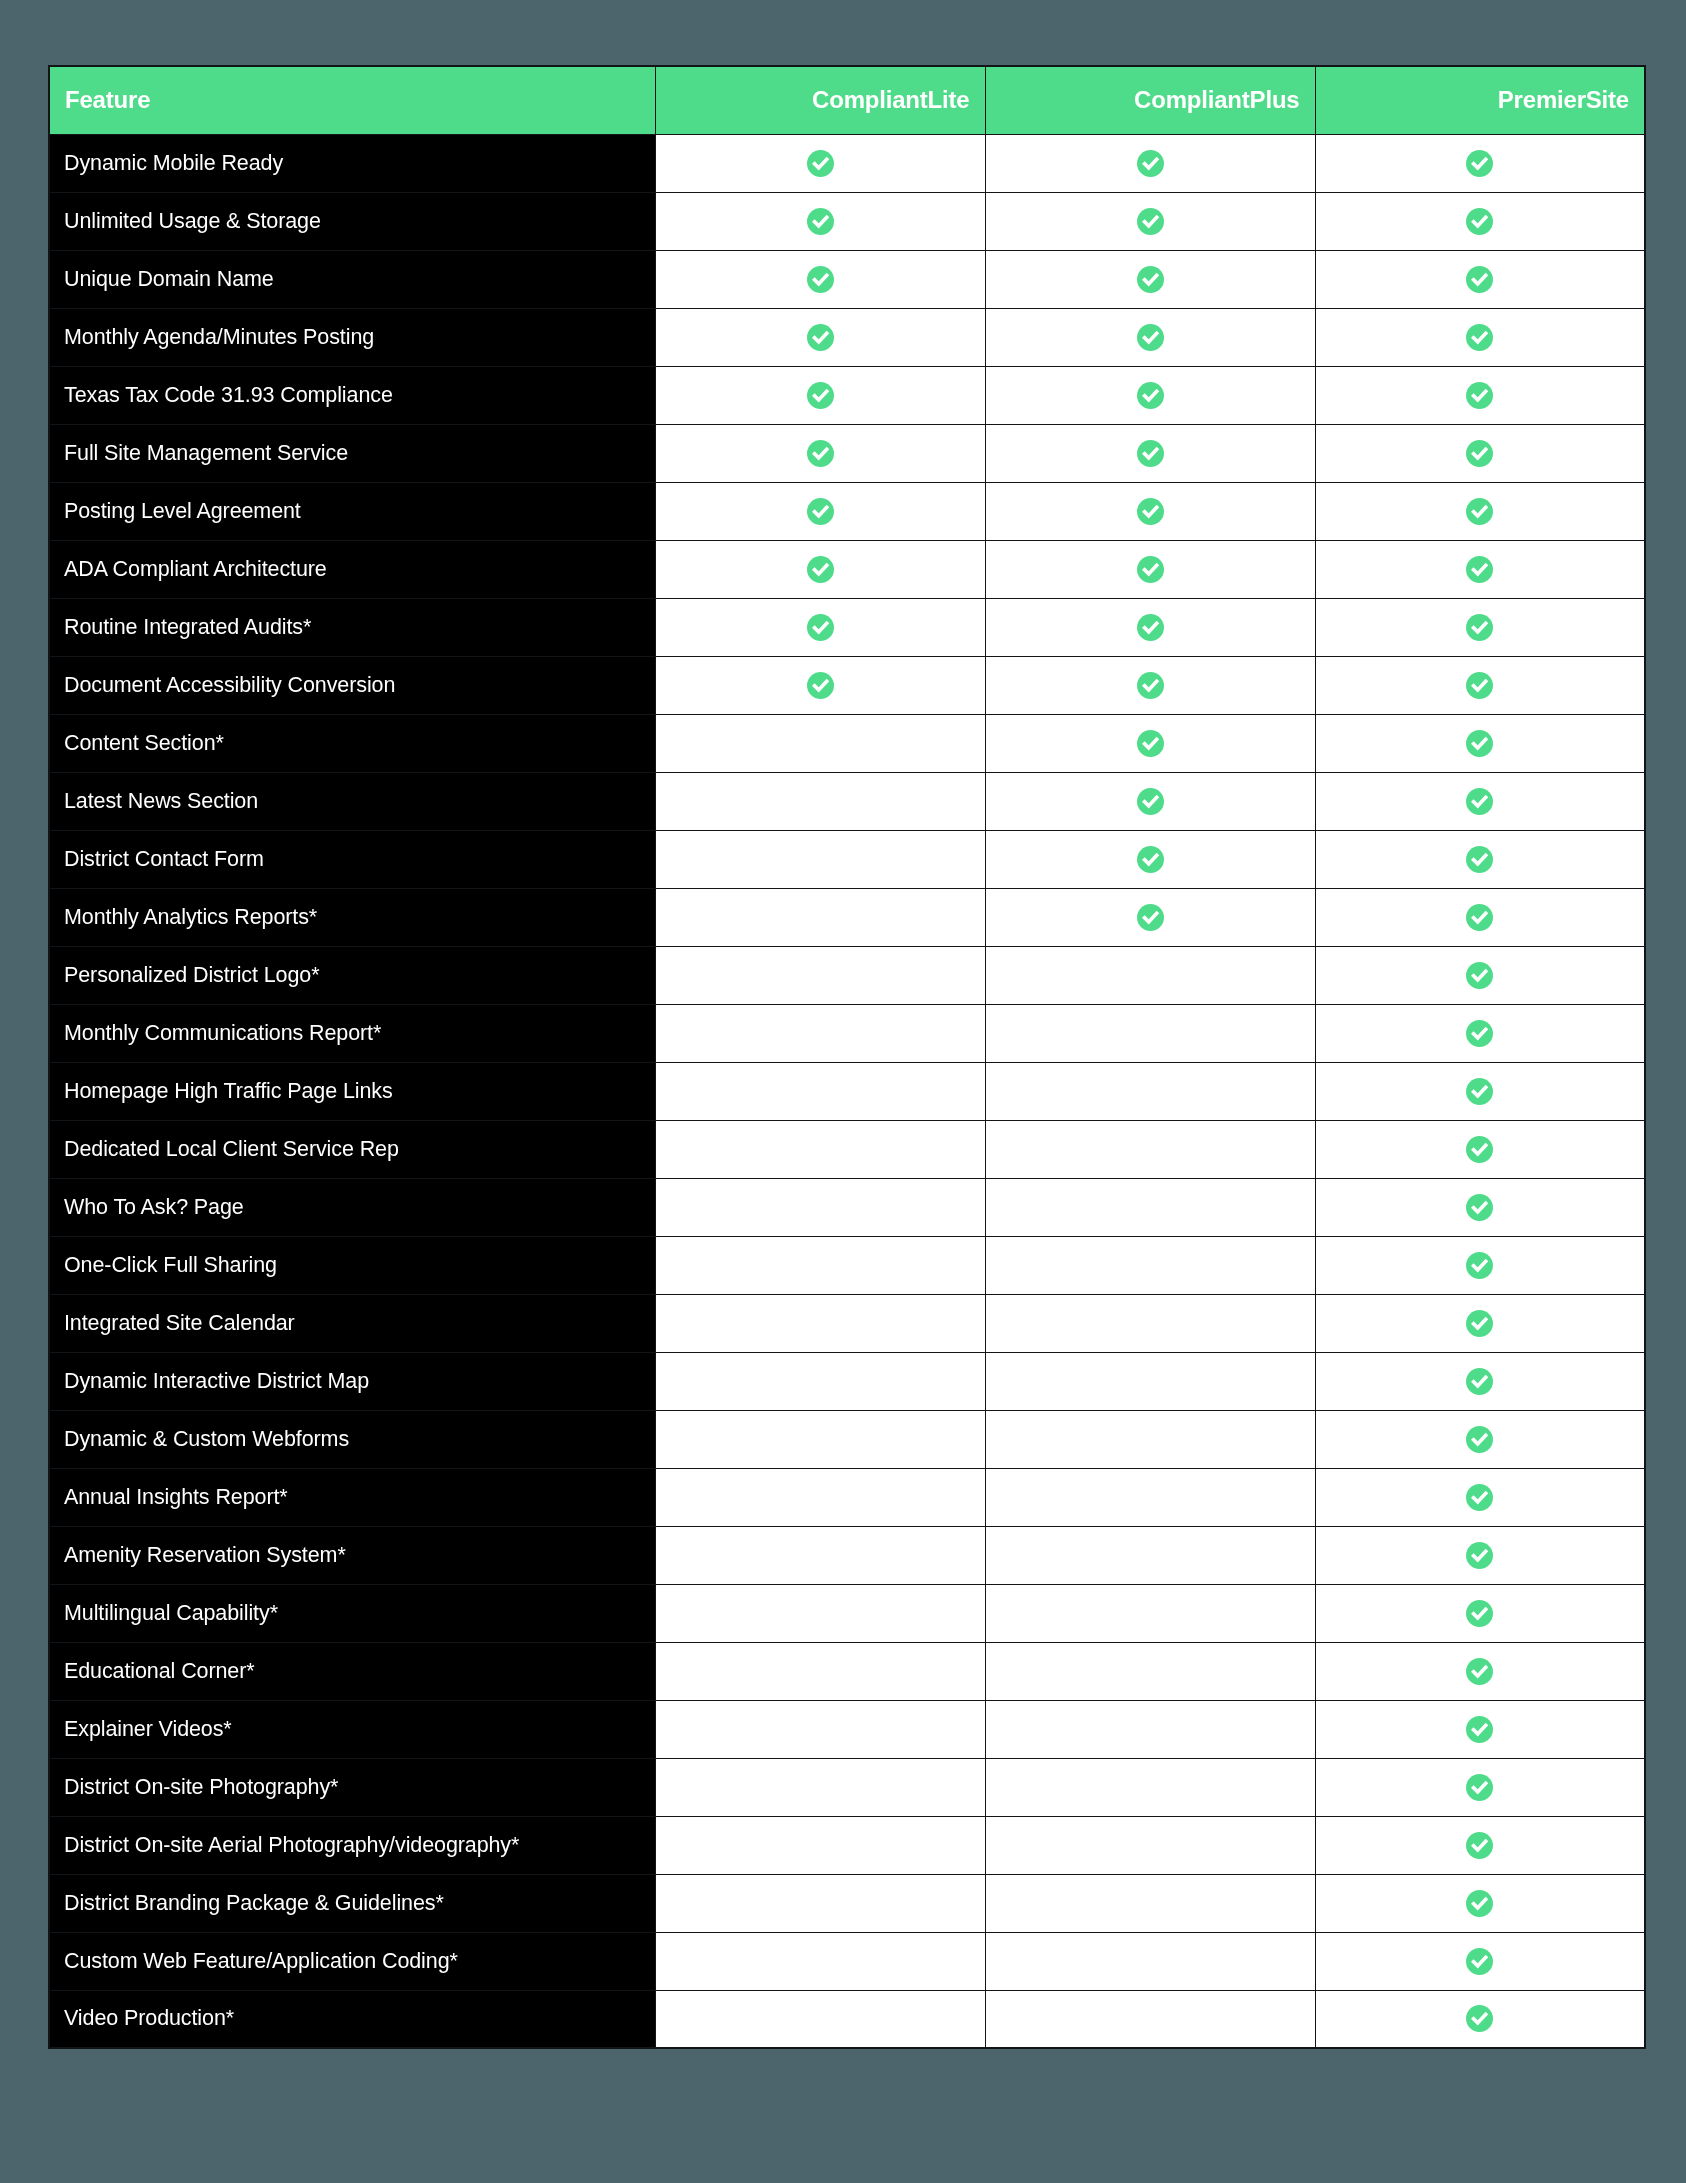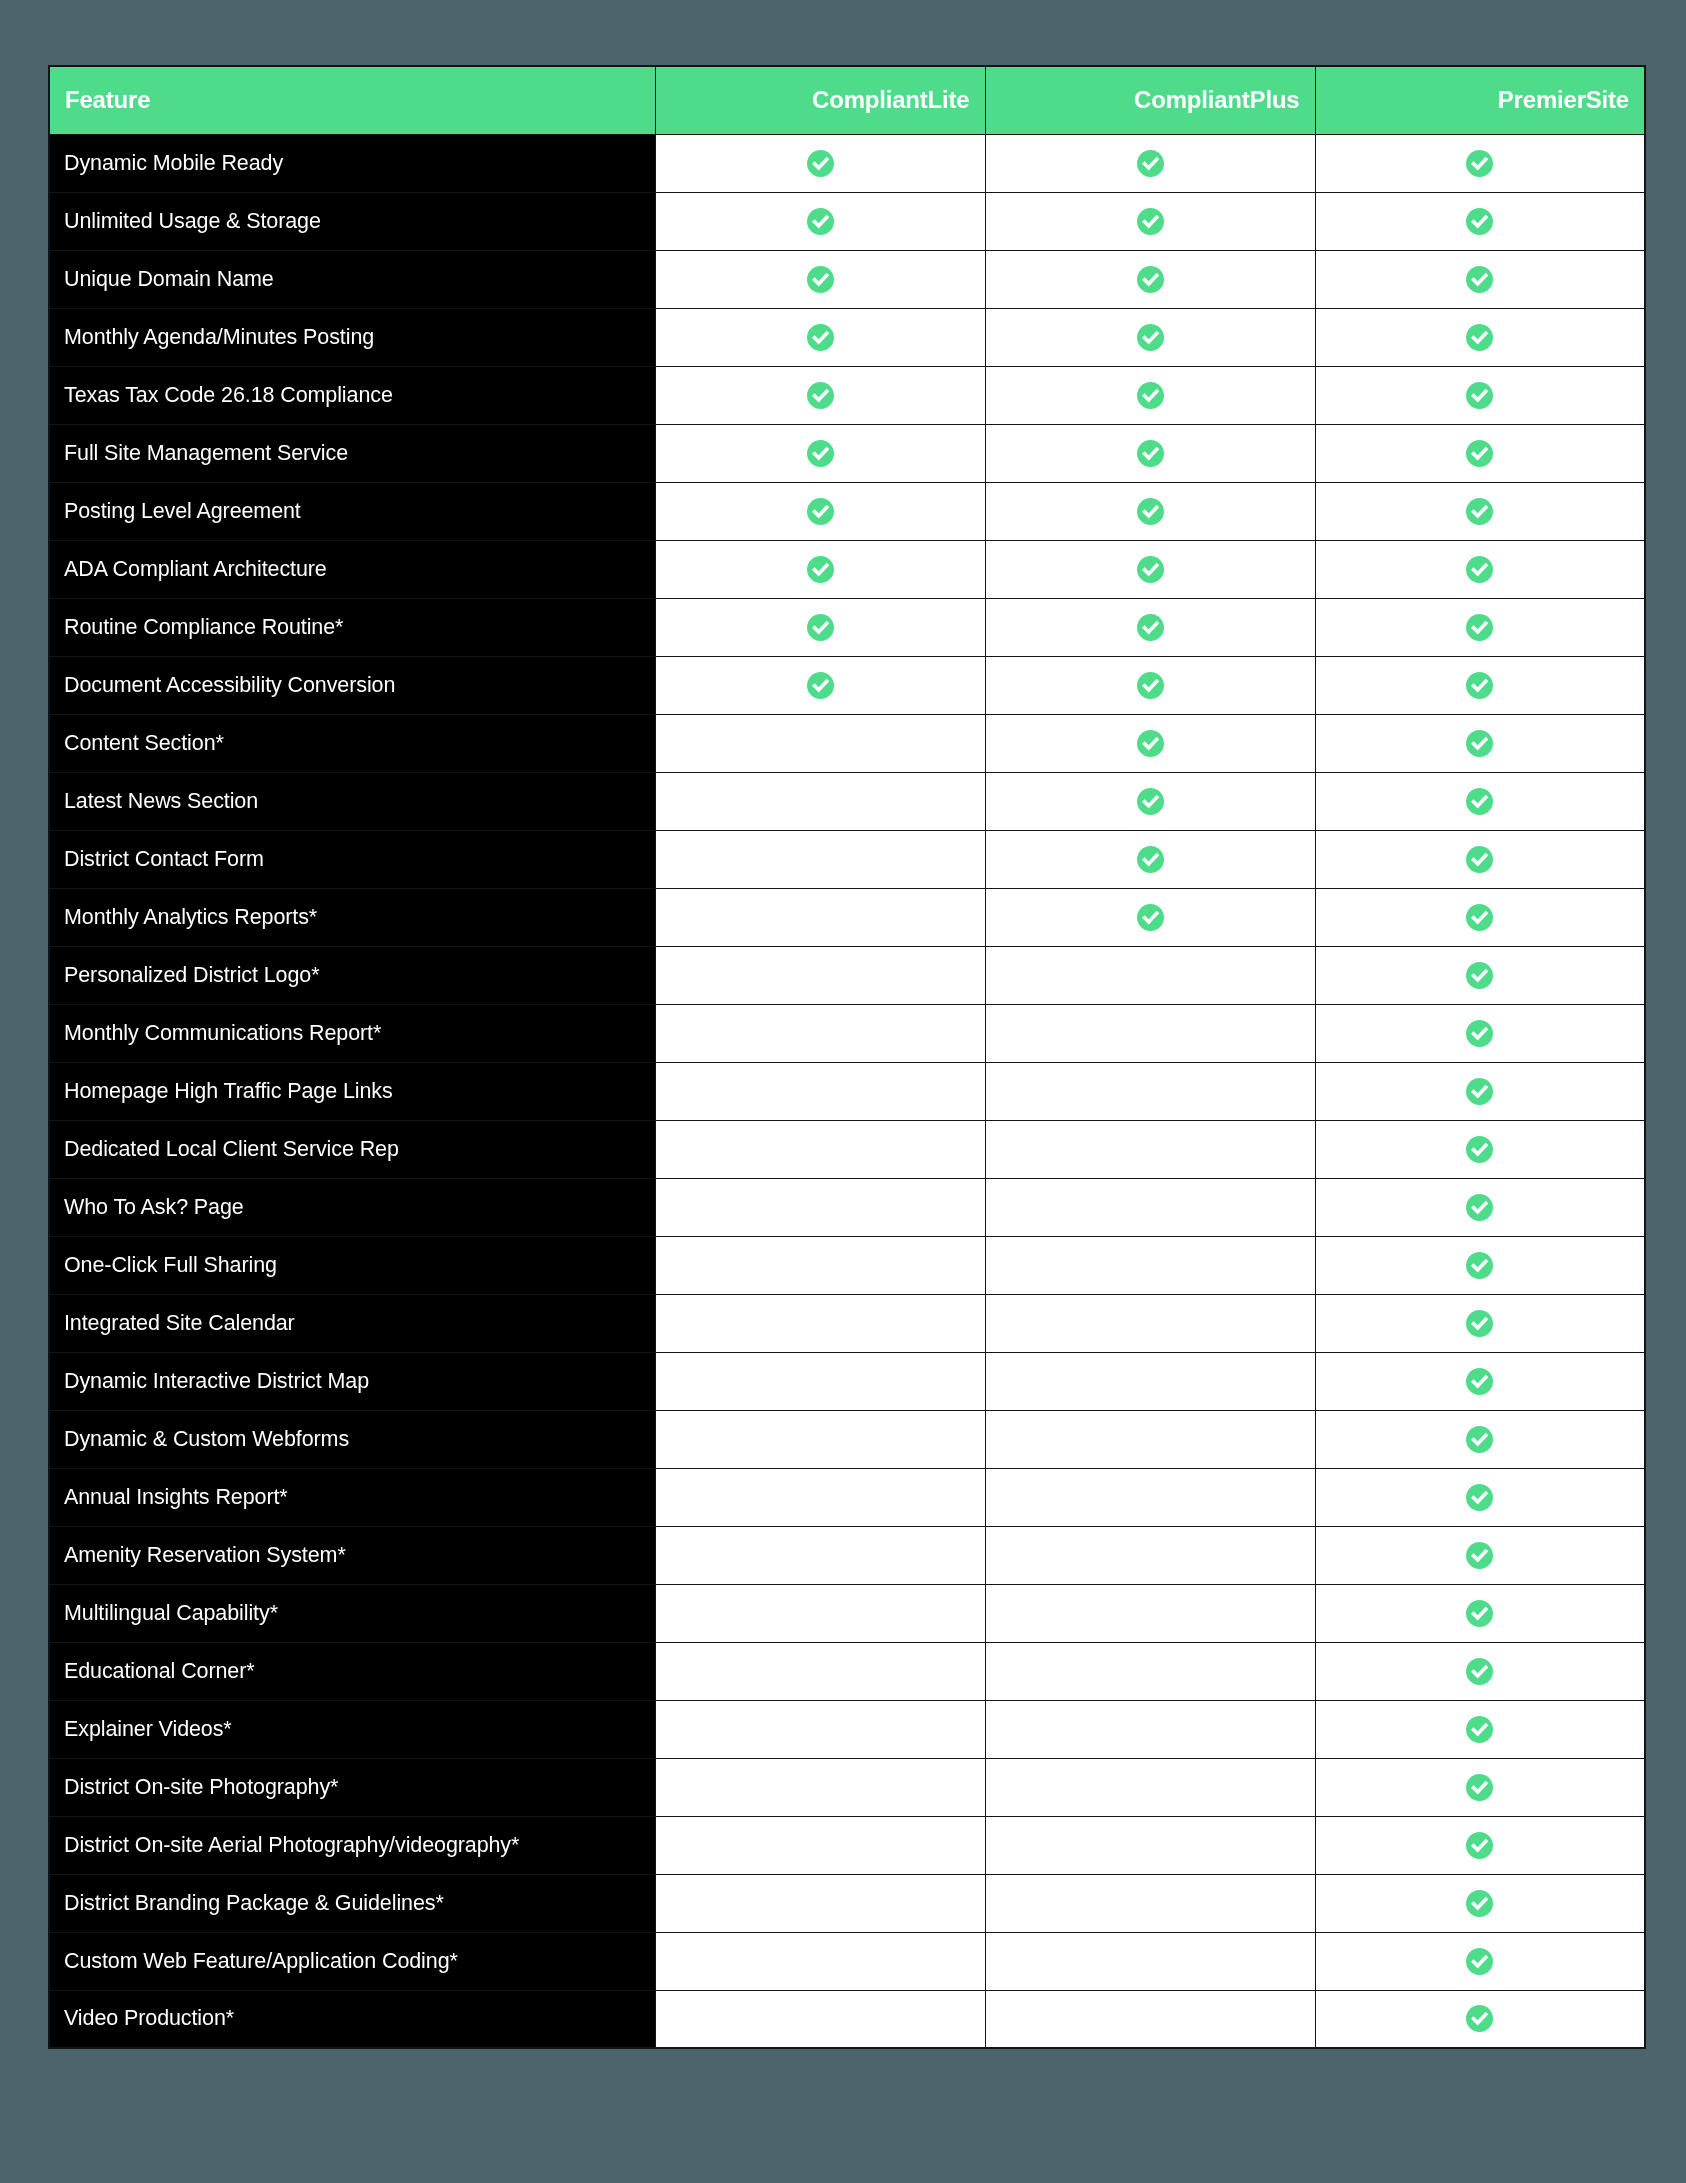--- a/index.html
+++ b/index.html
@@ -166,21 +166,21 @@
                   <path d="M17.5 31.8 L26.8 41.2 L45.2 21.6" fill="none" stroke="#ffffff" stroke-width="8.5" stroke-linecap="square" stroke-linejoin="miter"></path>
                 </svg></span></td>
             <td class="mark-cell"><span class="check"><svg viewBox="0 0 62 62" aria-hidden="true">
                   <path d="M17.5 31.8 L26.8 41.2 L45.2 21.6" fill="none" stroke="#ffffff" stroke-width="8.5" stroke-linecap="square" stroke-linejoin="miter"></path>
                 </svg></span></td>
             <td class="mark-cell"><span class="check"><svg viewBox="0 0 62 62" aria-hidden="true">
                   <path d="M17.5 31.8 L26.8 41.2 L45.2 21.6" fill="none" stroke="#ffffff" stroke-width="8.5" stroke-linecap="square" stroke-linejoin="miter"></path>
                 </svg></span></td>
           </tr>
           <tr>
-            <td class="feature-cell">Texas Tax Code 26.18 Compliance</td>
+            <td class="feature-cell">Texas Tax Code 31.93 Compliance</td>
             <td class="mark-cell"><span class="check"><svg viewBox="0 0 62 62" aria-hidden="true">
                   <path d="M17.5 31.8 L26.8 41.2 L45.2 21.6" fill="none" stroke="#ffffff" stroke-width="8.5" stroke-linecap="square" stroke-linejoin="miter"></path>
                 </svg></span></td>
             <td class="mark-cell"><span class="check"><svg viewBox="0 0 62 62" aria-hidden="true">
                   <path d="M17.5 31.8 L26.8 41.2 L45.2 21.6" fill="none" stroke="#ffffff" stroke-width="8.5" stroke-linecap="square" stroke-linejoin="miter"></path>
                 </svg></span></td>
             <td class="mark-cell"><span class="check"><svg viewBox="0 0 62 62" aria-hidden="true">
                   <path d="M17.5 31.8 L26.8 41.2 L45.2 21.6" fill="none" stroke="#ffffff" stroke-width="8.5" stroke-linecap="square" stroke-linejoin="miter"></path>
                 </svg></span></td>
           </tr>
@@ -214,21 +214,21 @@
                   <path d="M17.5 31.8 L26.8 41.2 L45.2 21.6" fill="none" stroke="#ffffff" stroke-width="8.5" stroke-linecap="square" stroke-linejoin="miter"></path>
                 </svg></span></td>
             <td class="mark-cell"><span class="check"><svg viewBox="0 0 62 62" aria-hidden="true">
                   <path d="M17.5 31.8 L26.8 41.2 L45.2 21.6" fill="none" stroke="#ffffff" stroke-width="8.5" stroke-linecap="square" stroke-linejoin="miter"></path>
                 </svg></span></td>
             <td class="mark-cell"><span class="check"><svg viewBox="0 0 62 62" aria-hidden="true">
                   <path d="M17.5 31.8 L26.8 41.2 L45.2 21.6" fill="none" stroke="#ffffff" stroke-width="8.5" stroke-linecap="square" stroke-linejoin="miter"></path>
                 </svg></span></td>
           </tr>
           <tr>
-            <td class="feature-cell">Routine Compliance Routine*</td>
+            <td class="feature-cell">Routine Integrated Audits*</td>
             <td class="mark-cell"><span class="check"><svg viewBox="0 0 62 62" aria-hidden="true">
                   <path d="M17.5 31.8 L26.8 41.2 L45.2 21.6" fill="none" stroke="#ffffff" stroke-width="8.5" stroke-linecap="square" stroke-linejoin="miter"></path>
                 </svg></span></td>
             <td class="mark-cell"><span class="check"><svg viewBox="0 0 62 62" aria-hidden="true">
                   <path d="M17.5 31.8 L26.8 41.2 L45.2 21.6" fill="none" stroke="#ffffff" stroke-width="8.5" stroke-linecap="square" stroke-linejoin="miter"></path>
                 </svg></span></td>
             <td class="mark-cell"><span class="check"><svg viewBox="0 0 62 62" aria-hidden="true">
                   <path d="M17.5 31.8 L26.8 41.2 L45.2 21.6" fill="none" stroke="#ffffff" stroke-width="8.5" stroke-linecap="square" stroke-linejoin="miter"></path>
                 </svg></span></td>
           </tr>

